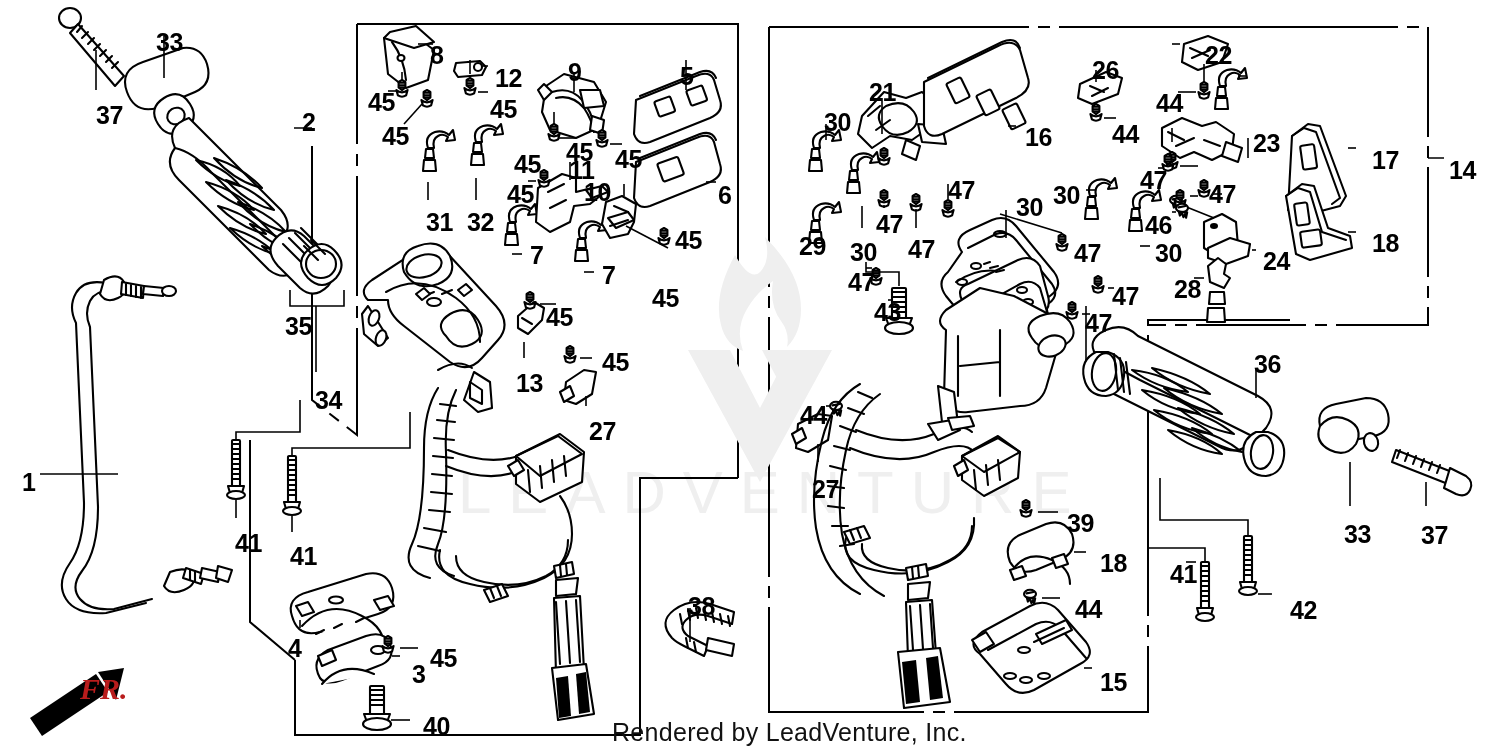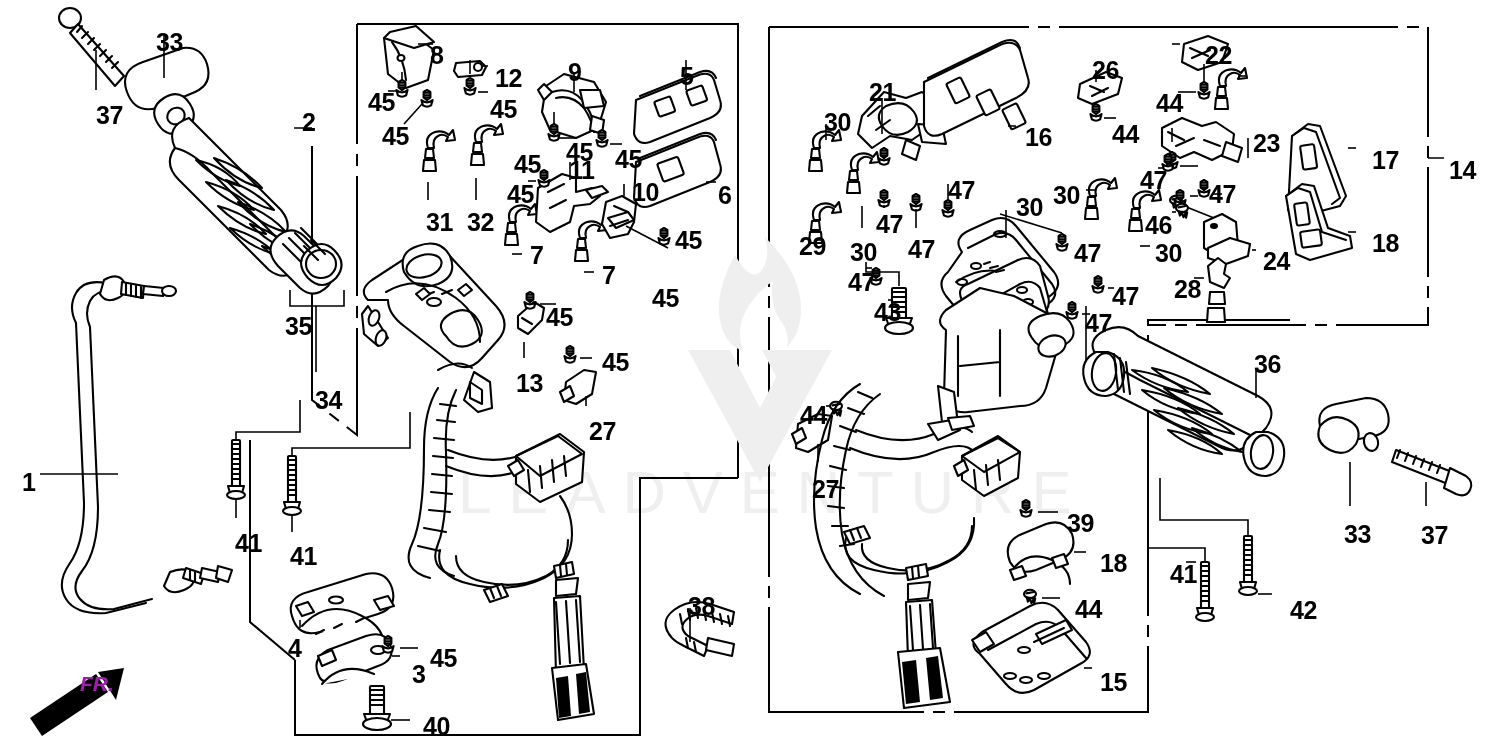--- a/index.html
+++ b/index.html
@@ -7,22 +7,22 @@
     position:relative;width:1500px;height:749px;background:#ffffff;
     font-family:"Liberation Sans", sans-serif;overflow:hidden;
   }
   #svgroot{position:absolute;left:0;top:0;width:1500px;height:749px;}
   .lbl{
     position:absolute;font-family:"Liberation Sans", sans-serif;
     font-weight:700;color:#000;white-space:nowrap;line-height:1;
     font-size:25px;letter-spacing:-0.5px;
   }
   .fr-text{
-    position:absolute;font-family:Liberation Sans, sans-serif;
-    font-weight:700;font-style:italic;font-size:21px;color:#a21caf;
+    position:absolute;font-family:Liberation Serif, serif;
+    font-weight:700;font-style:italic;font-size:30px;color:#b91c1c;
   }
   .credit{
     position:absolute;font-family:"Liberation Sans", sans-serif;
     font-size:25px;color:#111;letter-spacing:0.3px;
   }
   .wm-text{
     position:absolute;font-family:"Liberation Sans", sans-serif;
     font-size:60px;letter-spacing:17px;color:#efefef;font-weight:400;
     user-select:none;
   }
@@ -616,21 +616,21 @@
       <div class="lbl" style="left: 22px; top: 470px;">1</div>
       <div class="lbl" style="left: 302px; top: 110px;">2</div>
       <div class="lbl" style="left: 412px; top: 662px;">3</div>
       <div class="lbl" style="left: 288px; top: 636px;">4</div>
       <div class="lbl" style="left: 680px; top: 64px;">5</div>
       <div class="lbl" style="left: 718px; top: 183px;">6</div>
       <div class="lbl" style="left: 530px; top: 243px;">7</div>
       <div class="lbl" style="left: 602px; top: 263px;">7</div>
       <div class="lbl" style="left: 430px; top: 43px;">8</div>
       <div class="lbl" style="left: 568px; top: 60px;">9</div>
-      <div class="lbl" style="left: 632px; top: 180px;">10</div>
+      <div class="lbl" style="left: 584px; top: 180px;">10</div>
       <div class="lbl" style="left: 569px; top: 158px;">11</div>
       <div class="lbl" style="left: 495px; top: 66px;">12</div>
       <div class="lbl" style="left: 516px; top: 371px;">13</div>
       <div class="lbl" style="left: 1449px; top: 158px;">14</div>
       <div class="lbl" style="left: 1100px; top: 670px;">15</div>
       <div class="lbl" style="left: 1025px; top: 125px;">16</div>
       <div class="lbl" style="left: 1372px; top: 148px;">17</div>
       <div class="lbl" style="left: 1372px; top: 231px;">18</div>
       <div class="lbl" style="left: 1100px; top: 551px;">18</div>
       <div class="lbl" style="left: 1016px; top: 195px;">30</div>
@@ -685,15 +685,16 @@
       <div class="lbl" style="left: 908px; top: 237px;">47</div>
       <div class="lbl" style="left: 948px; top: 178px;">47</div>
       <div class="lbl" style="left: 848px; top: 270px;">47</div>
       <div class="lbl" style="left: 1074px; top: 241px;">47</div>
       <div class="lbl" style="left: 1112px; top: 284px;">47</div>
       <div class="lbl" style="left: 1085px; top: 311px;">47</div>
       <div class="lbl" style="left: 1140px; top: 168px;">47</div>
       <div class="lbl" style="left: 1209px; top: 182px;">47</div>
     </div>
 
+  <div class="credit" style="left:612px;top:718px;">Rendered by LeadVenture, Inc.</div>
 
   <div class="fr-text" style="left:80px;top:672px;">FR.</div>
 </div>
 
 </body></html>

